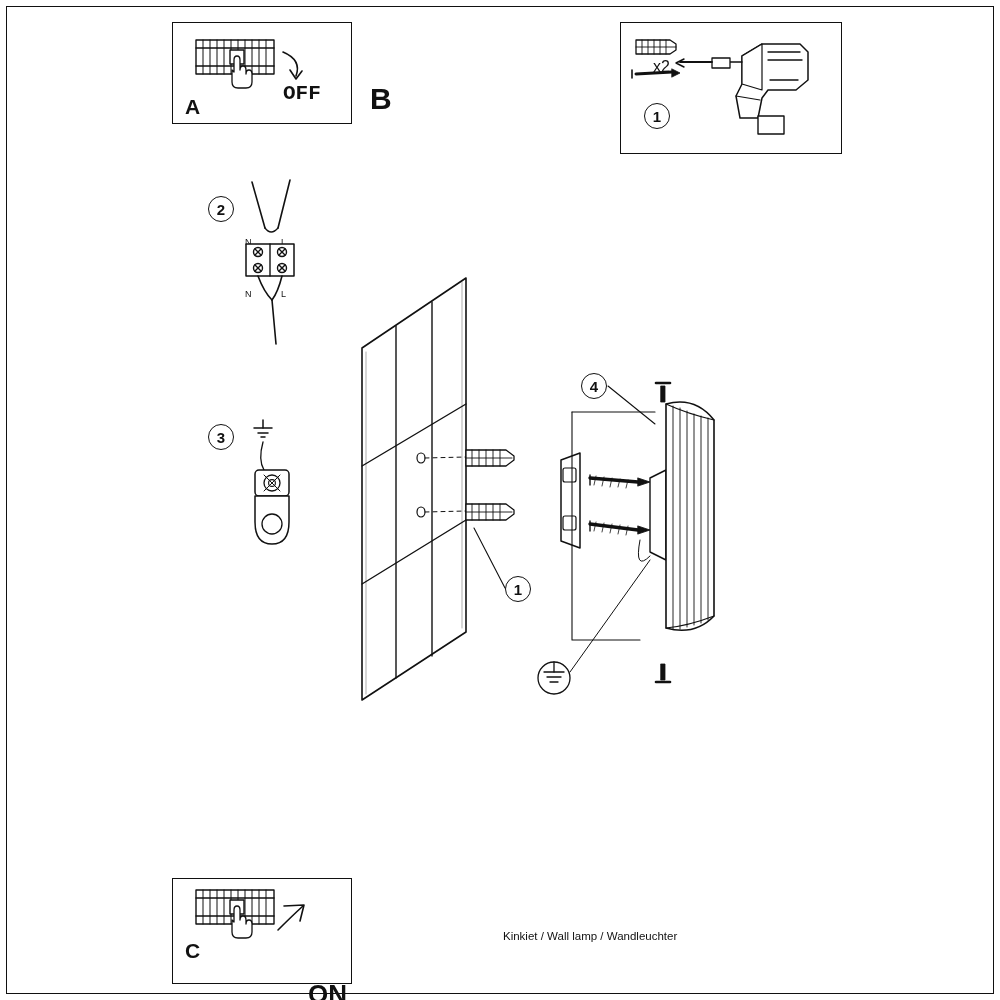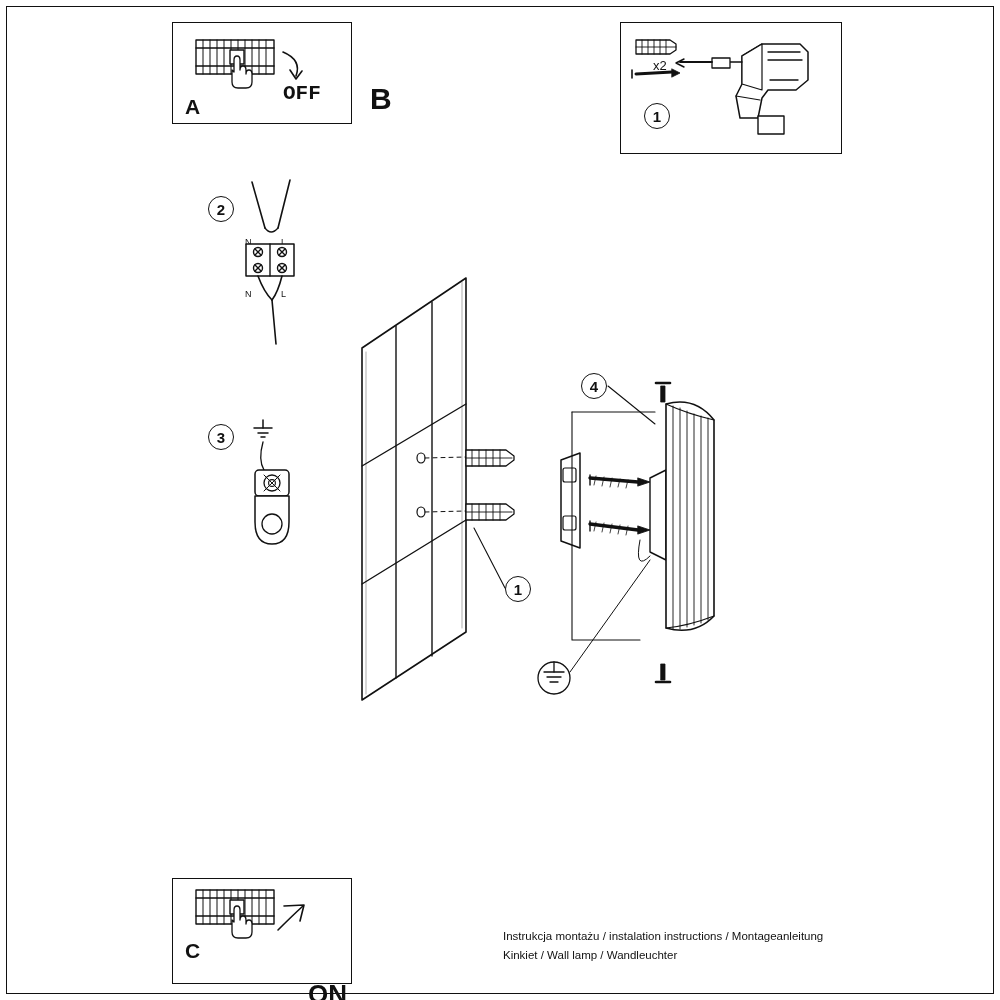--- a/index.html
+++ b/index.html
@@ -85,21 +85,21 @@
     left: 0;
     top: 0;
     width: 1000px;
     height: 1000px;
     pointer-events: none;
   }
   .x2-label {
     position: absolute;
     left: 653px;
     top: 58px;
-    font-size: 13px;
+    font-size: 16px;
     color: #111;
   }
   .nl {
     position: absolute;
     font-size: 9px;
     color: #111;
   }
   .nl-n-top { left: 245px; top: 237px; }
   .nl-l-top { left: 281px; top: 237px; }
   .nl-n-bot { left: 245px; top: 289px; }
@@ -129,21 +129,20 @@
   <div class="num-circle n1b">1</div>
 
   <div class="x2-label">x2</div>
 
   <div class="nl nl-n-top">N</div>
   <div class="nl nl-l-top">L</div>
   <div class="nl nl-n-bot">N</div>
   <div class="nl nl-l-bot">L</div>
 
   <div class="caption">
-    <div>Instrukcja montażu / instalation instructions / Montageanleitung</div>
     <div>Kinkiet / Wall lamp / Wandleuchter</div>
   </div>
 
   <svg class="svg-layer" viewBox="0 0 1000 1000" xmlns="http://www.w3.org/2000/svg">
     <g fill="none" stroke="#111" stroke-width="1.4" stroke-linecap="round" stroke-linejoin="round">
 
       <g>
         <rect x="196" y="40" width="78" height="34" fill="#fff" stroke="#111" stroke-width="1.4"></rect>
         <line x1="196" y1="48" x2="274" y2="48"></line>
         <line x1="196" y1="66" x2="274" y2="66"></line>

